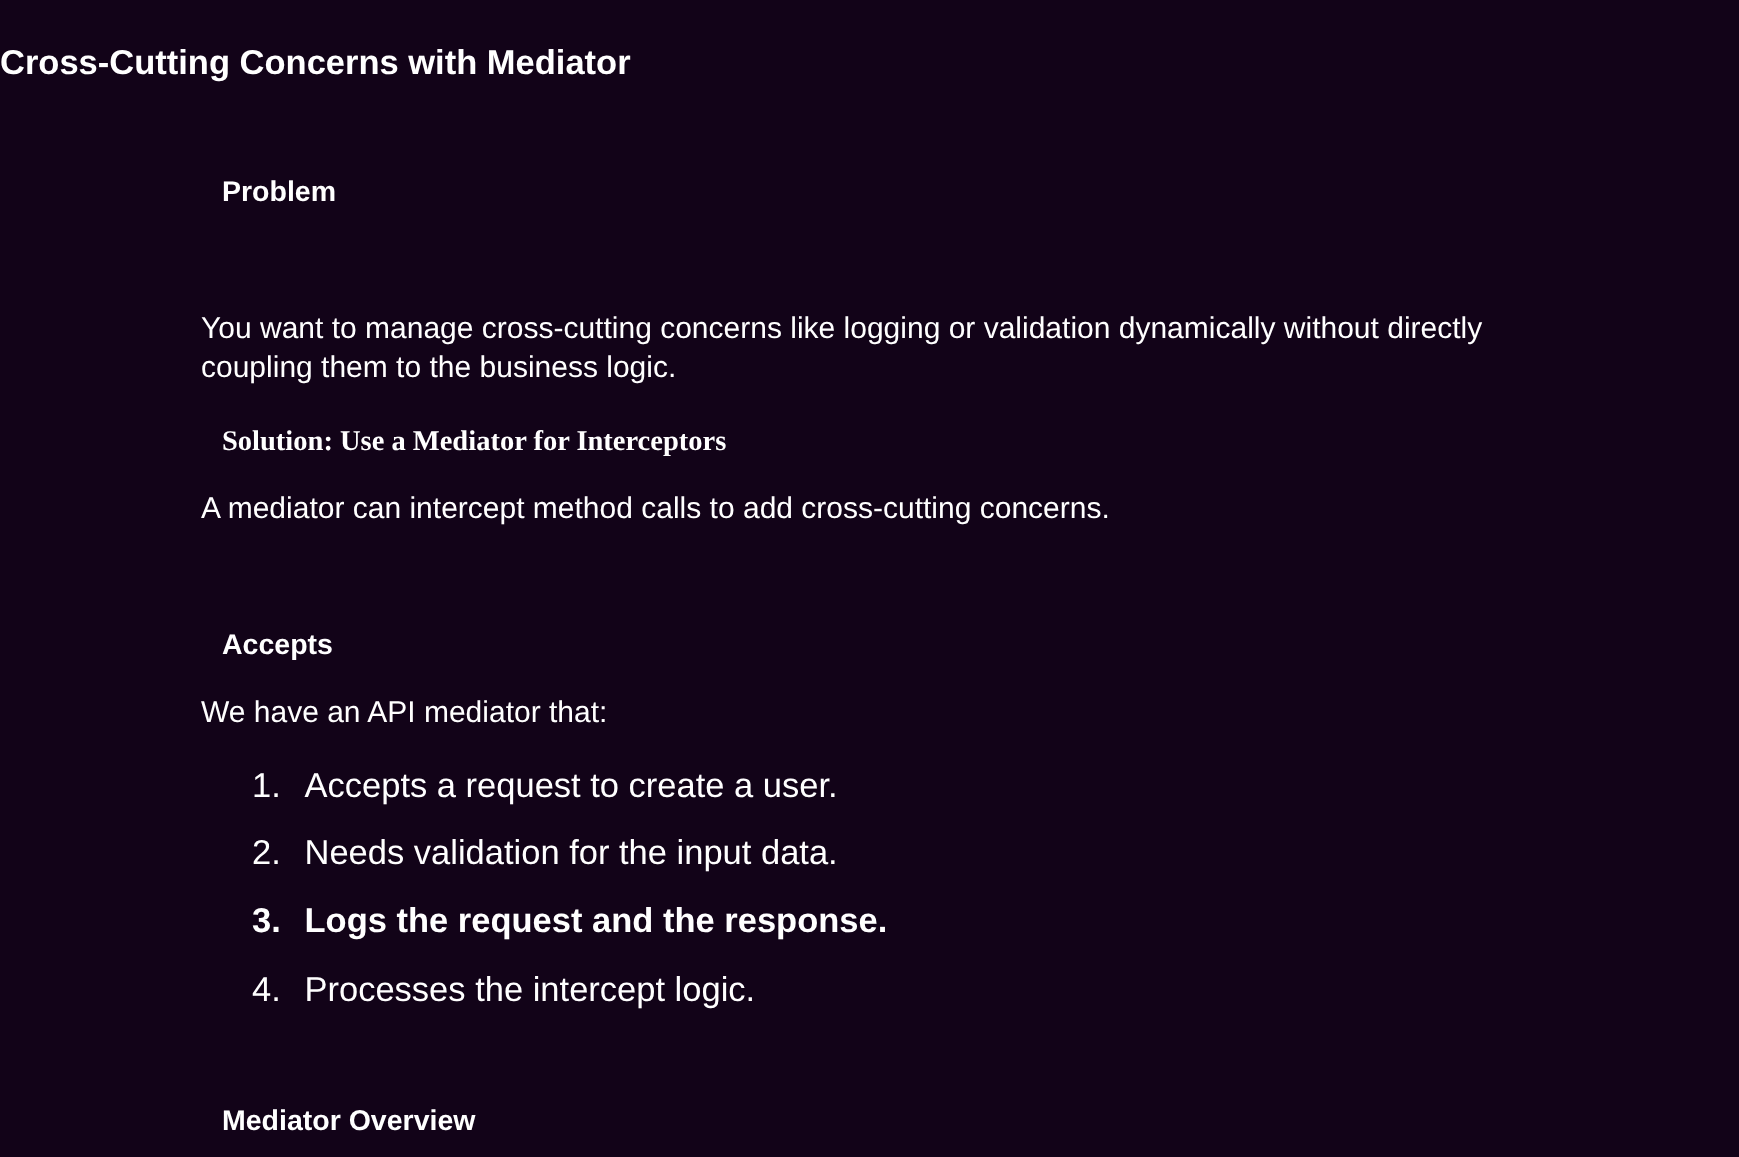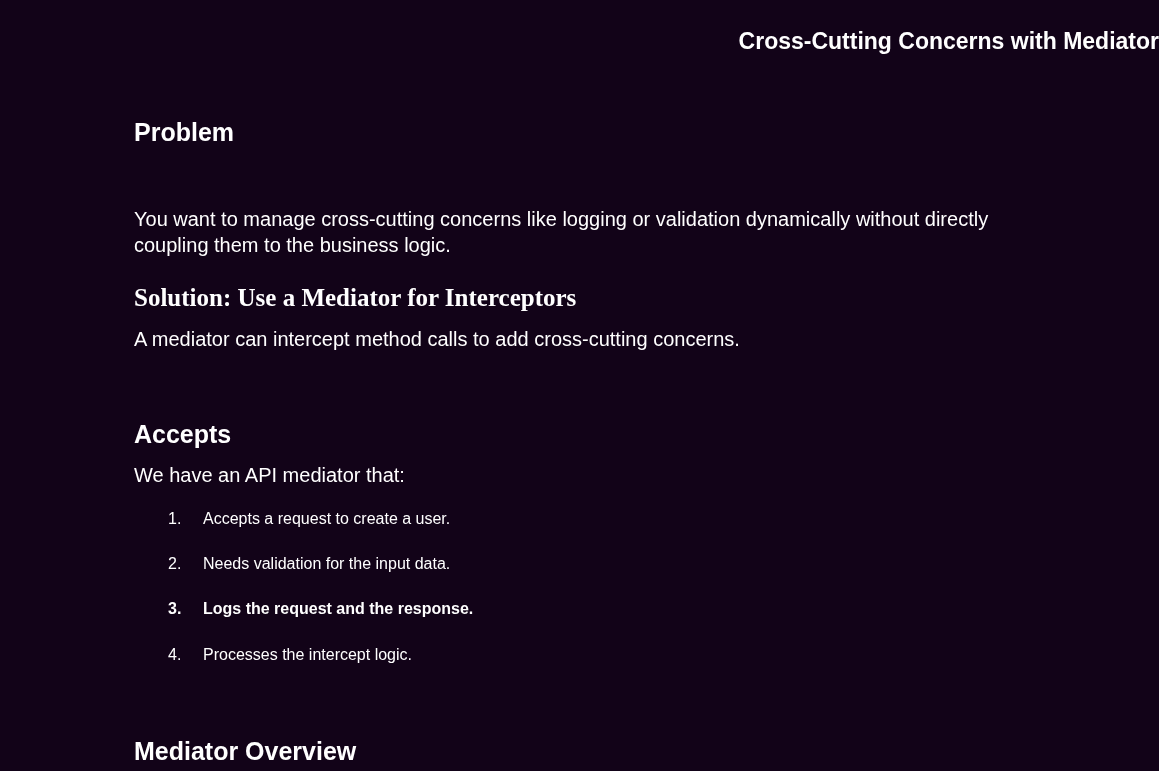--- a/index.html
+++ b/index.html
@@ -13,51 +13,51 @@
     body {
       font-family: "Liberation Sans", "DejaVu Sans", sans-serif;
       color: #ffffff;
       position: relative;
     }
     .page-title {
       position: absolute;
       top: 28px;
       left: 0;
       width: 1159px;
-      text-align: right;
+      text-align: left;
       font-size: 23px;
       font-weight: bold;
       margin: 0;
     }
     .content {
       position: absolute;
       left: 134px;
       top: 0;
       width: 900px;
     }
     .heading {
       position: absolute;
-      left: 0;
-      font-size: 25px;
+      left: 14px;
+      font-size: 19px;
       font-weight: bold;
       margin: 0;
       white-space: nowrap;
     }
     .para {
       position: absolute;
       left: 0;
       font-size: 20px;
       line-height: 26px;
       margin: 0;
       width: 890px;
     }
     .list-item {
       position: absolute;
       left: 34px;
-      font-size: 16px;
+      font-size: 23px;
       margin: 0;
       white-space: nowrap;
     }
     .list-num {
       display: inline-block;
       width: 35px;
     }
   </style>
 </head>
 <body>

